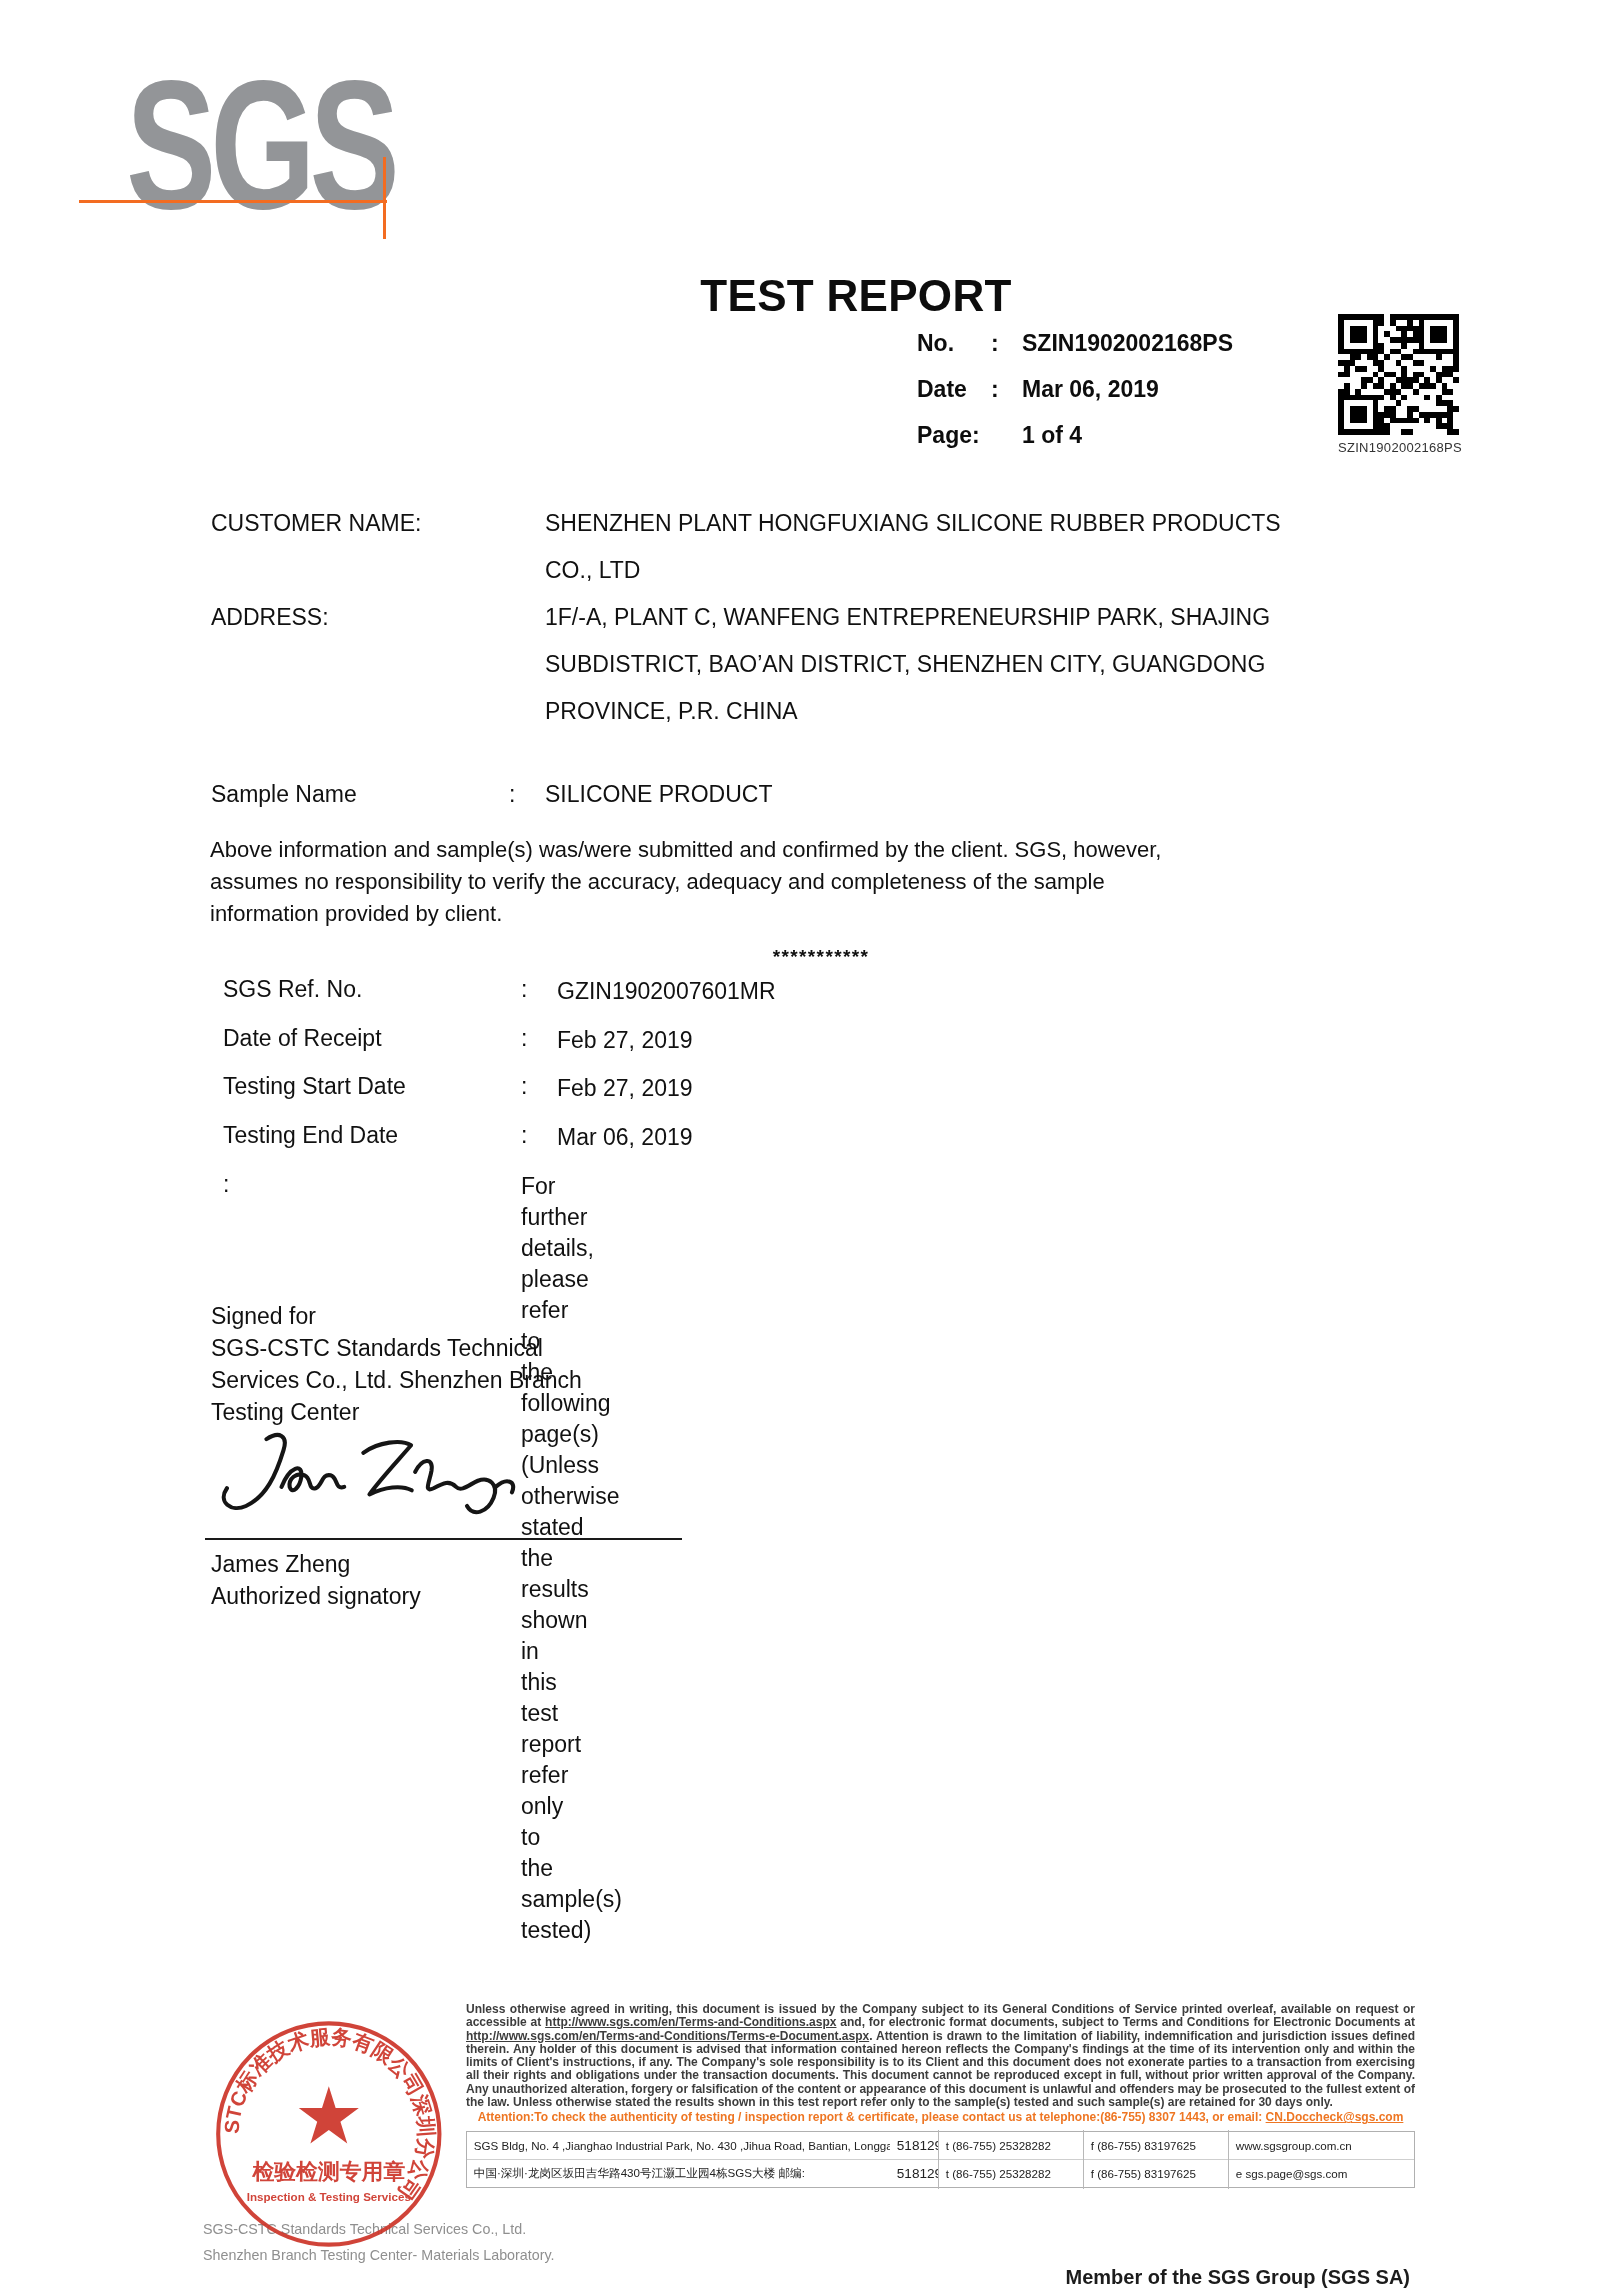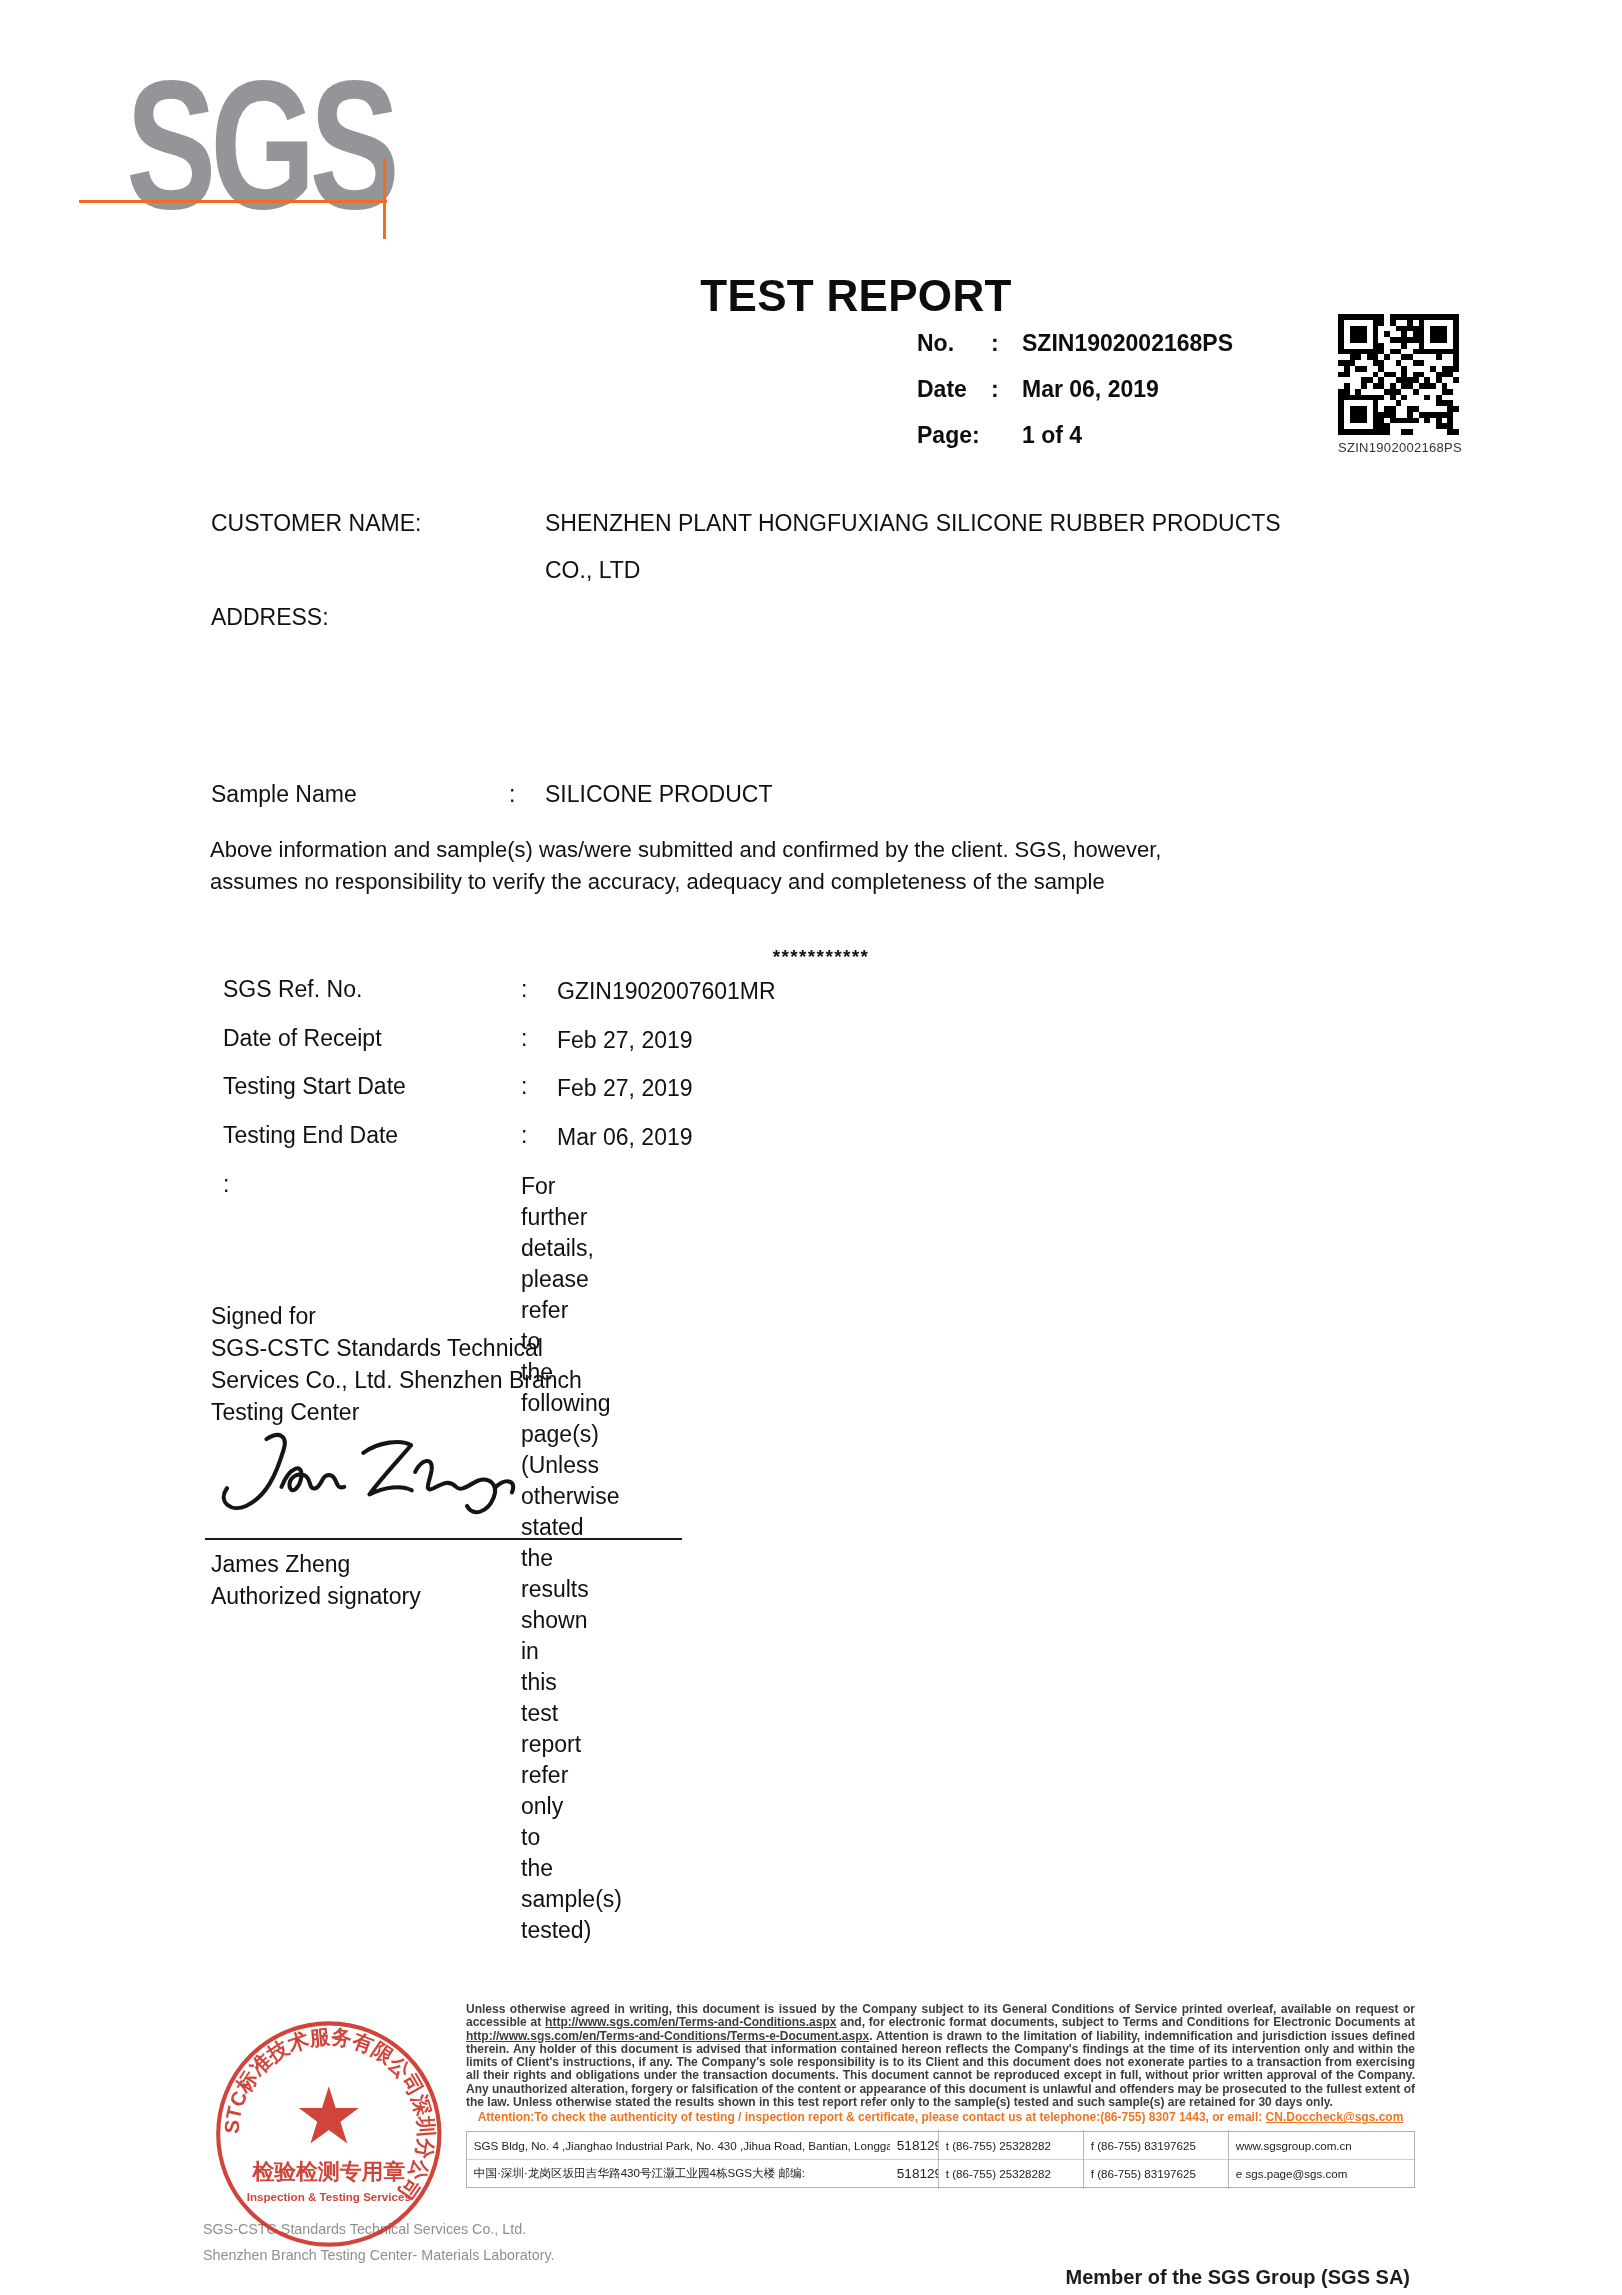--- a/index.html
+++ b/index.html
@@ -337,32 +337,38 @@
   </div>
 
   <div class="customer">
     <div class="cust-grid">
       <div>CUSTOMER NAME:</div>
       <div>
         <div>SHENZHEN PLANT HONGFUXIANG SILICONE RUBBER PRODUCTS</div>
         <div>CO., LTD</div>
       </div>
       <div>ADDRESS:</div>
+      <div>
+        <div>1F/-A, PLANT C, WANFENG ENTREPRENEURSHIP PARK, SHAJING</div>
+        <div>SUBDISTRICT, BAO’AN DISTRICT, SHENZHEN CITY, GUANGDONG</div>
+        <div>PROVINCE, P.R. CHINA</div>
+      </div>
     </div>
   </div>
 
   <div class="labelrow sample">
     <span>Sample Name</span>
     <span>:</span>
     <span>SILICONE PRODUCT</span>
   </div>
 
   <div class="disclaimer">
     <div>Above information and sample(s) was/were submitted and confirmed by the client. SGS, however,</div>
     <div>assumes no responsibility to verify the accuracy, adequacy and completeness of the sample</div>
+    <div>information provided by client.</div>
   </div>
 
   <div class="stars">***********</div>
 
   <div class="details">
     <div class="labelrow det-row">
       <span>SGS Ref. No.</span>
       <span>:</span>
       <span class="vline">GZIN1902007601MR</span>
     </div>

